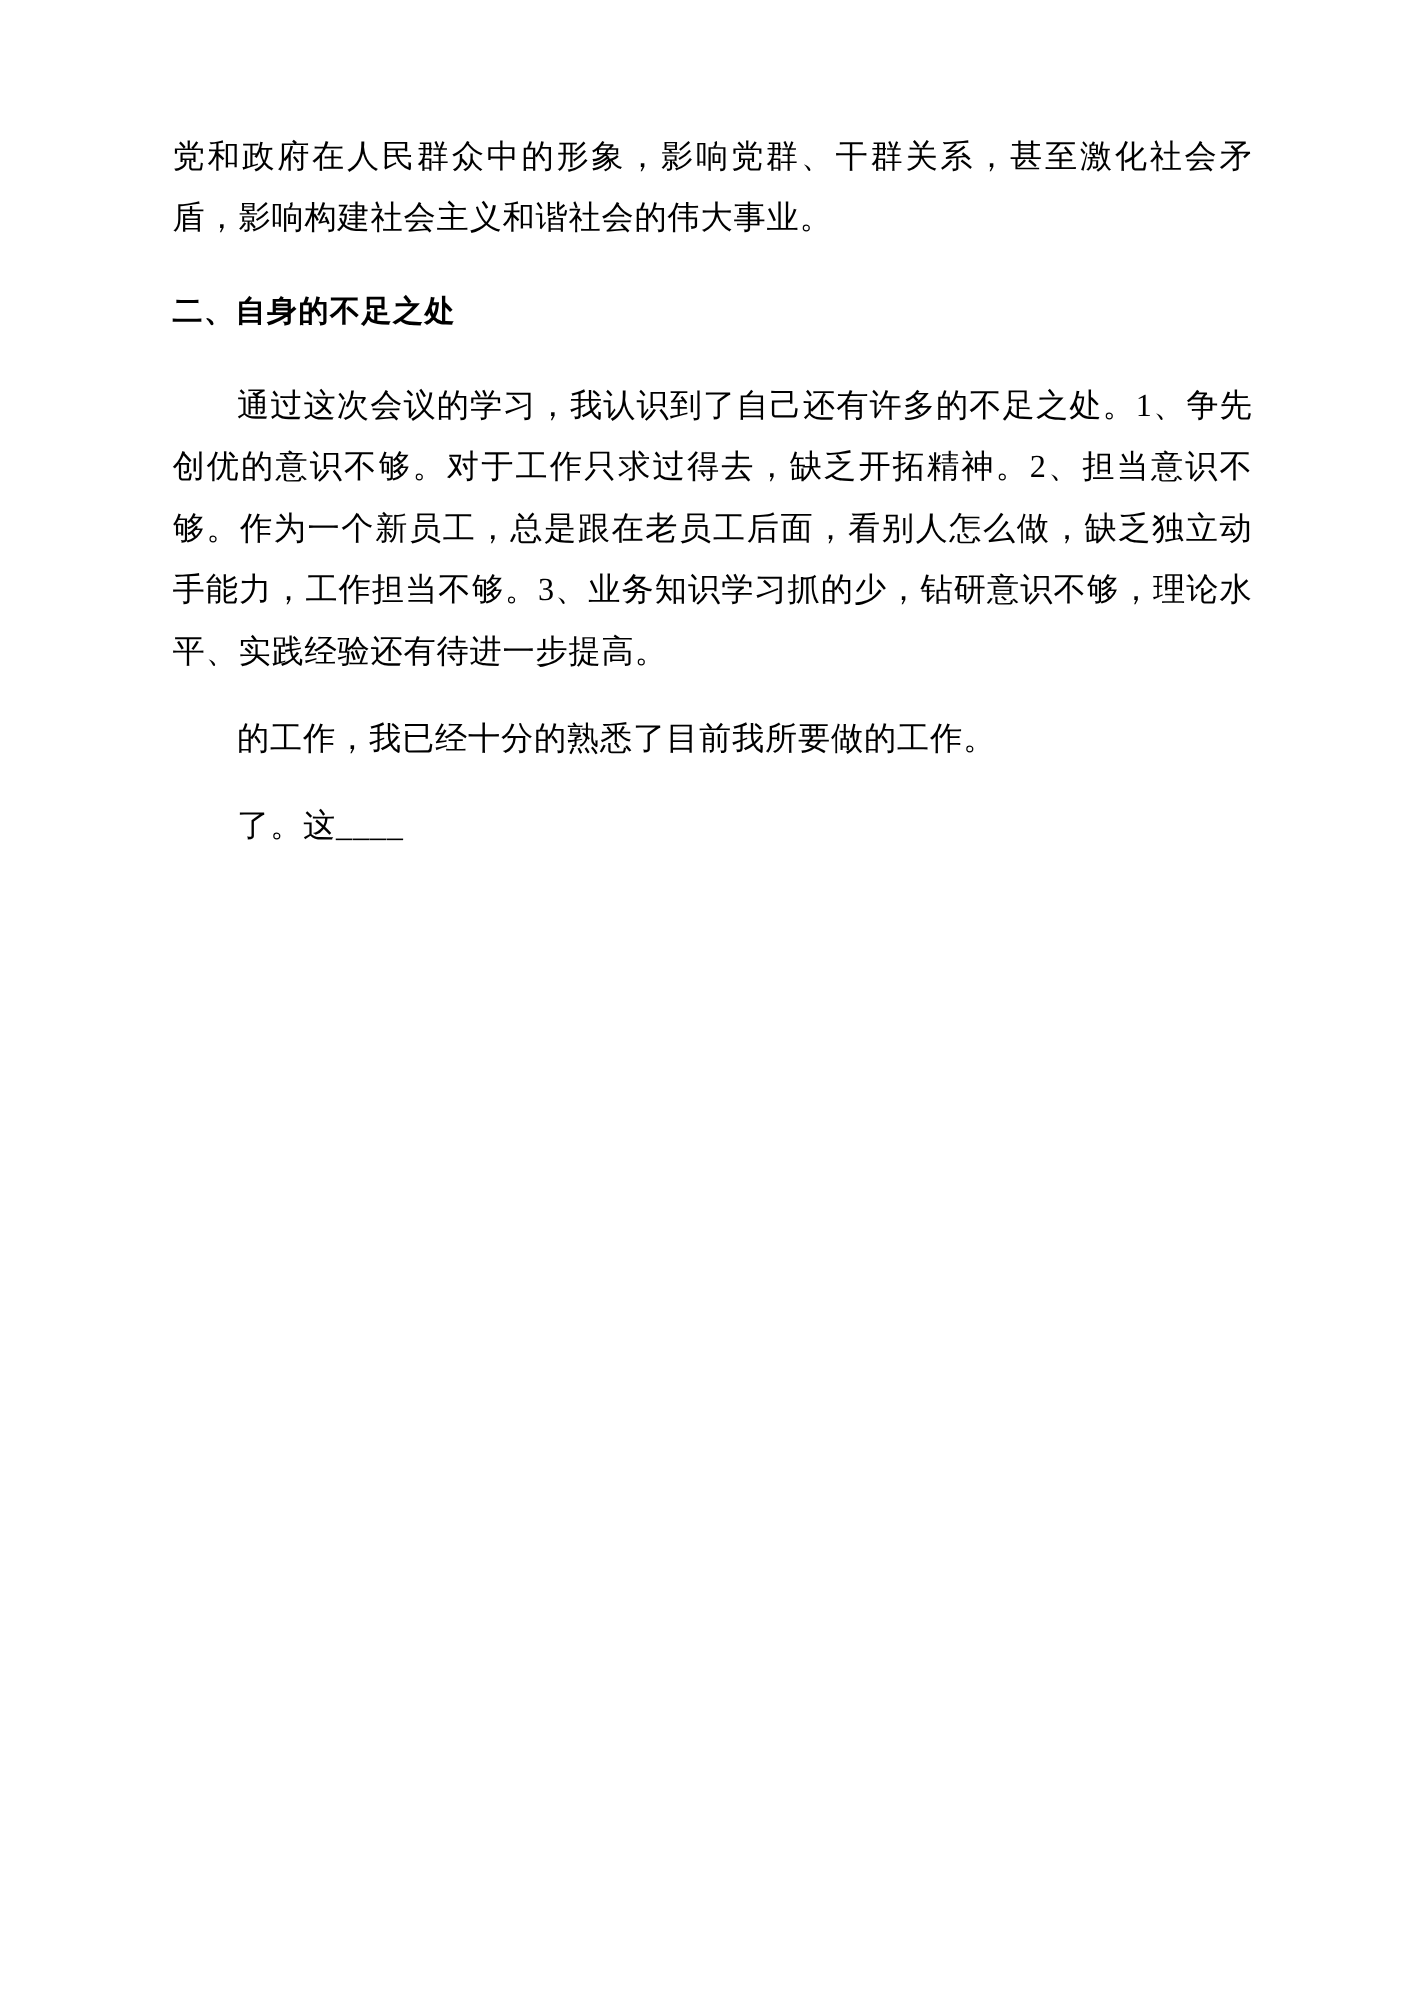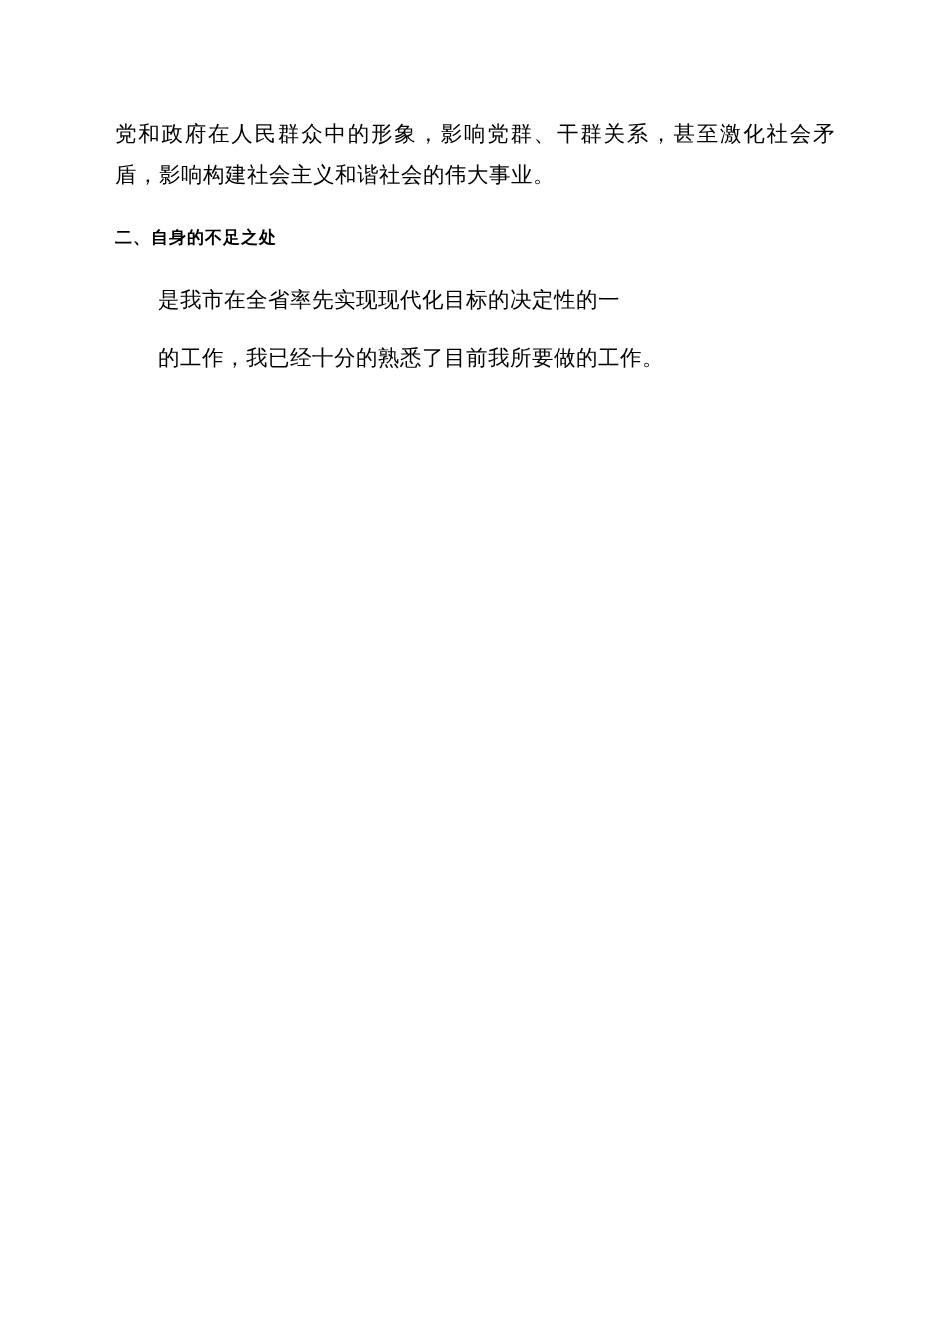--- a/index.html
+++ b/index.html
@@ -7,56 +7,57 @@
     padding: 0;
     background: #ffffff;
   }
   .page {
     position: relative;
     width: 950px;
     height: 1344px;
     margin: 0 auto;
     background: #ffffff;
     box-sizing: border-box;
-    padding: 114px 115px 60px 115px;
+    padding: 84px 115px 60px 115px;
     overflow: hidden;
     font-family: "Liberation Serif", "DejaVu Serif", serif;
     color: #000000;
   }
   p.body {
     font-size: 21.5px;
     line-height: 41px;
     text-align: justify;
     text-indent: 2em;
     margin: 0 0 17px 0;
     letter-spacing: 0.5px;
   }
   p.body.no-indent {
     text-indent: 0;
   }
   h2.heading {
     font-family: "Liberation Sans", "DejaVu Sans", sans-serif;
-    font-size: 17px;
+    font-size: 20px;
     font-weight: bold;
     line-height: 32px;
     margin: 26px 0 26px 0;
     letter-spacing: 1px;
   }
 </style>
 </head>
 <body>
 
 <div class="page">
 
   <p class="body no-indent">党和政府在人民群众中的形象，影响党群、干群关系，甚至激化社会矛盾，影响构建社会主义和谐社会的伟大事业。</p>
 
   <h2 class="heading">二、自身的不足之处</h2>
 
+  <p class="body">通过这次会议的学习，我认识到了自己还有许多的不足之处。1、争先创优的意识不够。对于工作只求过得去，缺乏开拓精神。2、担当意识不够。作为一个新员工，总是跟在老员工后面，看别人怎么做，缺乏独立动手能力，工作担当不够。3、业务知识学习抓的少，钻研意识不够，理论水平、实践经验还有待进一步提高。</p>
 
 
 
 
-  <p class="body">是我市在全省率先实现现代化目标的决定性的一</p>
 
   <p class="body">的工作，我已经十分的熟悉了目前我所要做的工作。</p>
 
+  <p class="body">了。这____</p>
 
 </div>
 
 </body></html>

